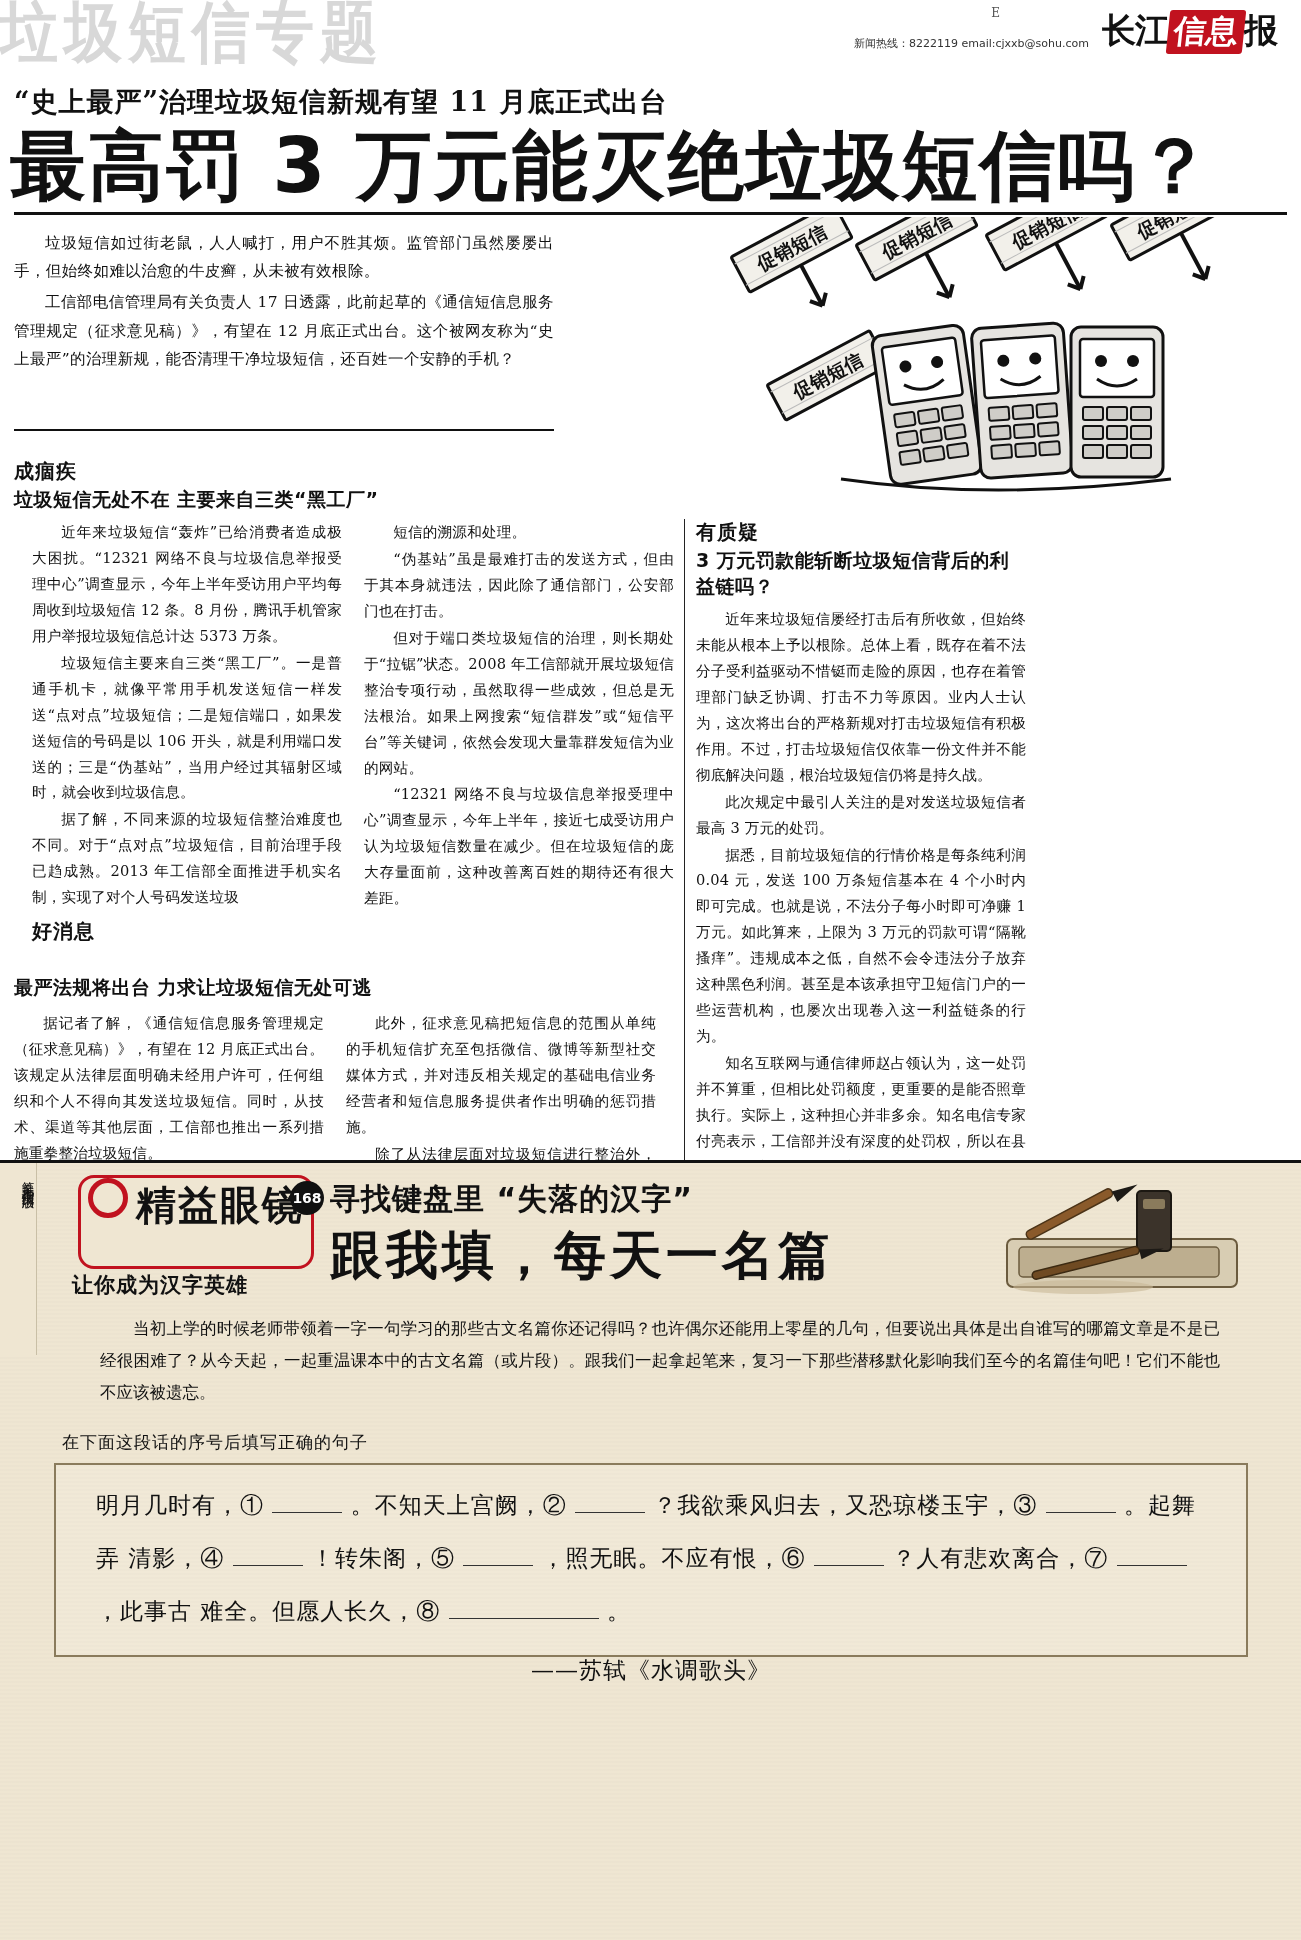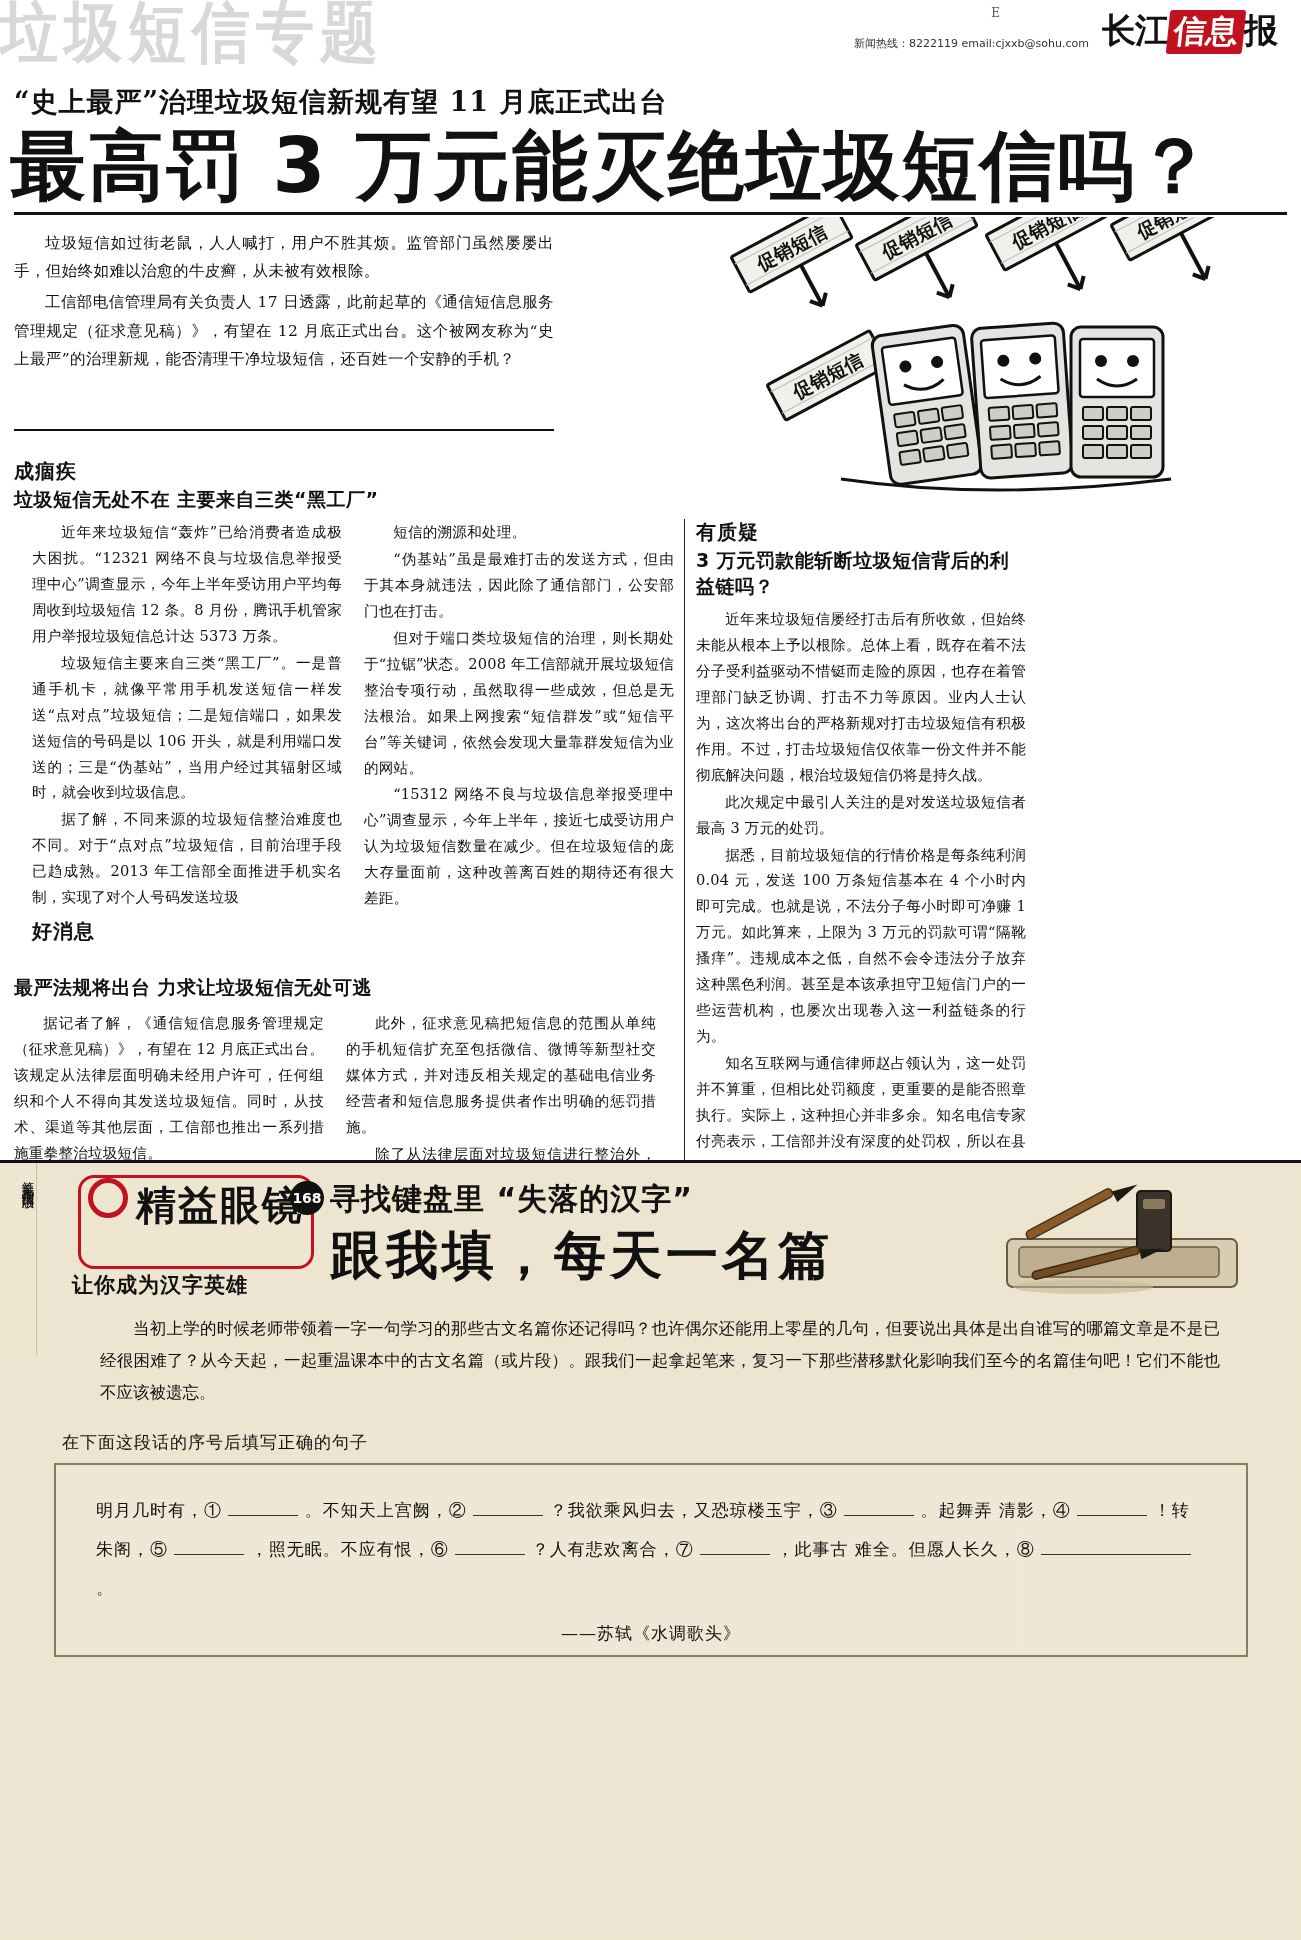--- a/index.html
+++ b/index.html
@@ -151,21 +151,21 @@
   .promo-instr{
     position:absolute;left:62px;top:268px;
     font-family:"DejaVu Sans","Liberation Sans",sans-serif;
     font-size:17px;letter-spacing:1px;
   }
   .quiz-box{
     position:absolute;left:54px;top:300px;width:1190px;height:190px;
     border:2px solid #8a7b5c;background:rgba(255,255,255,0.12);
   }
   .quiz-inner{
-    padding:26px 40px;font-size:17px;line-height:2.3;letter-spacing:1px;
+    padding:14px 40px;font-size:23px;line-height:2.3;letter-spacing:1px;
   }
   .quiz-inner .sig{display:block;text-align:center;margin-top:6px;}
   .blank{display:inline-block;border-bottom:1px solid #333;min-width:70px;}
   .blank.lg{min-width:150px;}
 </style>
 </head>
 <body>
 
 <div class="page">
 
@@ -277,21 +277,21 @@
 
       <div class="section-head">
         <div class="sec-title">好消息</div>
       </div>
     </div>
 
     <div class="col">
       <p>短信的溯源和处理。</p>
       <p>“伪基站”虽是最难打击的发送方式，但由于其本身就违法，因此除了通信部门，公安部门也在打击。</p>
       <p>但对于端口类垃圾短信的治理，则长期处于“拉锯”状态。2008 年工信部就开展垃圾短信整治专项行动，虽然取得一些成效，但总是无法根治。如果上网搜索“短信群发”或“短信平台”等关键词，依然会发现大量靠群发短信为业的网站。</p>
-      <p>“15312 网络不良与垃圾信息举报受理中心”调查显示，今年上半年，接近七成受访用户认为垃圾短信数量在减少。但在垃圾短信的庞大存量面前，这种改善离百姓的期待还有很大差距。</p>
+      <p>“12321 网络不良与垃圾信息举报受理中心”调查显示，今年上半年，接近七成受访用户认为垃圾短信数量在减少。但在垃圾短信的庞大存量面前，这种改善离百姓的期待还有很大差距。</p>
     </div>
 
     <div class="col right right-wrap">
       <div class="right-line"></div>
       <div class="sec-title">有质疑</div>
       <div class="sec-sub">3 万元罚款能斩断垃圾短信背后的利益链吗？</div>
       <p>近年来垃圾短信屡经打击后有所收敛，但始终未能从根本上予以根除。总体上看，既存在着不法分子受利益驱动不惜铤而走险的原因，也存在着管理部门缺乏协调、打击不力等原因。业内人士认为，这次将出台的严格新规对打击垃圾短信有积极作用。不过，打击垃圾短信仅依靠一份文件并不能彻底解决问题，根治垃圾短信仍将是持久战。</p>
       <p>此次规定中最引人关注的是对发送垃圾短信者最高 3 万元的处罚。</p>
       <p>据悉，目前垃圾短信的行情价格是每条纯利润 0.04 元，发送 100 万条短信基本在 4 个小时内即可完成。也就是说，不法分子每小时即可净赚 1 万元。如此算来，上限为 3 万元的罚款可谓“隔靴搔痒”。违规成本之低，自然不会令违法分子放弃这种黑色利润。甚至是本该承担守卫短信门户的一些运营机构，也屡次出现卷入这一利益链条的行为。</p>
       <p>知名互联网与通信律师赵占领认为，这一处罚并不算重，但相比处罚额度，更重要的是能否照章执行。实际上，这种担心并非多余。知名电信专家付亮表示，工信部并没有深度的处罚权，所以在县或者地级市一级，电信部门根本处罚不了了。有鉴于此，这一“最严”的措施最终实施的结果，尚有待观察。</p>

